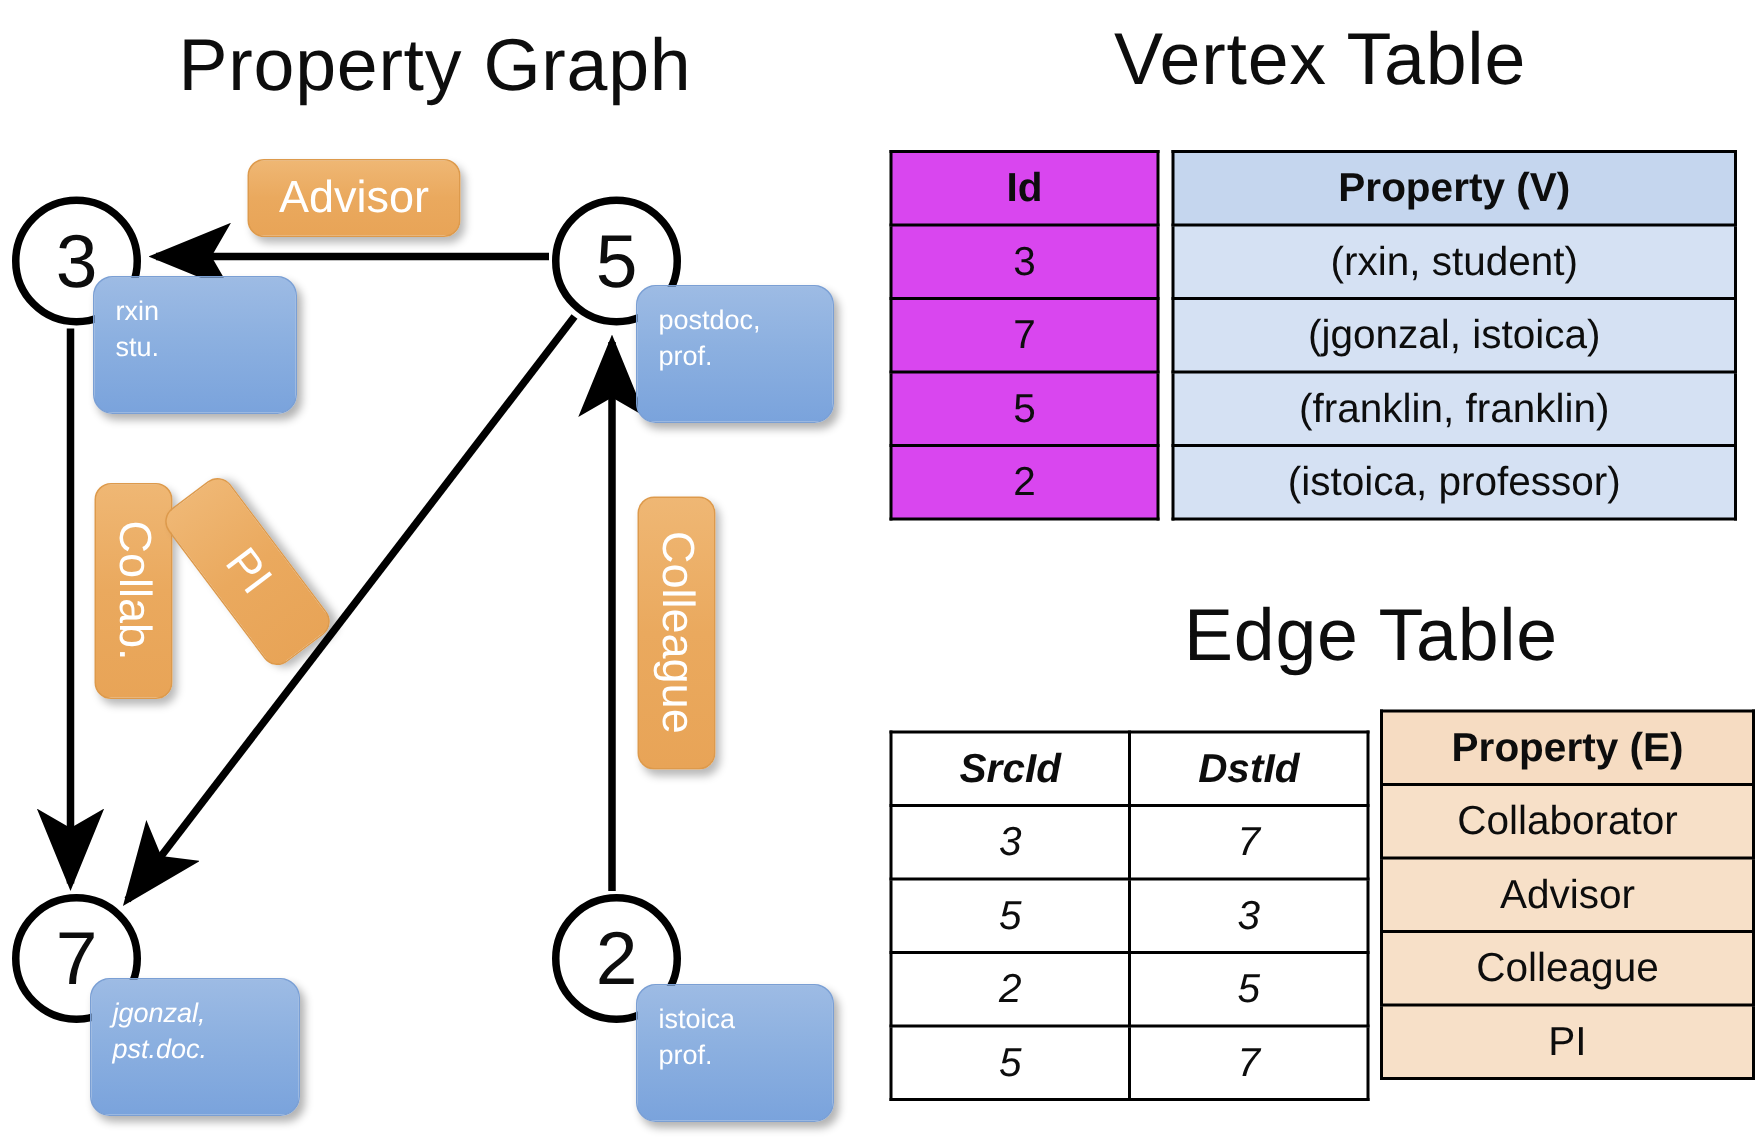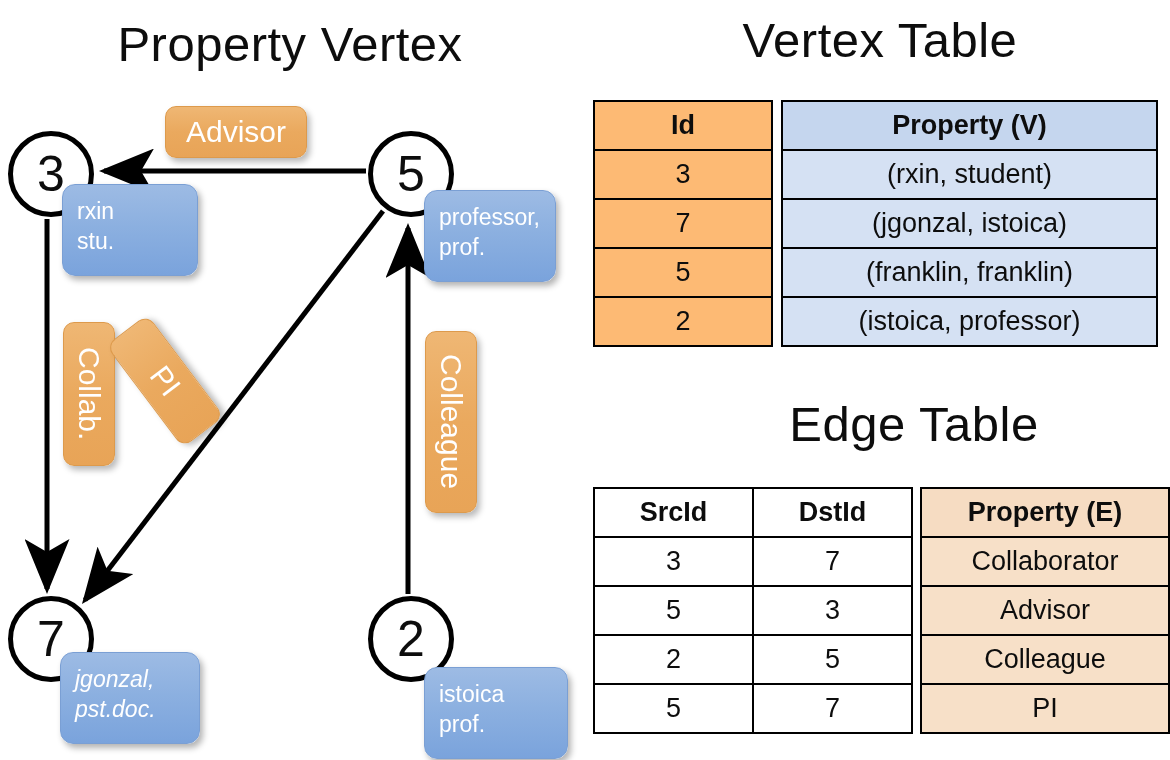--- a/index.html
+++ b/index.html
@@ -71,29 +71,29 @@
   .prop-box {
     position: absolute;
     box-sizing: border-box;
     border-radius: 13px;
     background: linear-gradient(180deg, #9dbbe4 0%, #8cb0e0 45%, #7aa3dc 100%);
     border: 1px solid #7a9fd4;
     box-shadow: 3px 4px 6px rgba(0,0,0,0.30);
     color: #ffffff;
     font-family: "Liberation Sans", sans-serif;
     font-weight: 300;
-    font-size: 23px;
+    font-size: 18px;
     line-height: 1.32;
     padding: 11px 0 0 14px;
     z-index: 5;
   }
   #prop-box-3 { left: 62px;  top: 184px; width: 136px; height: 92px; }
   #prop-box-5 { left: 424px; top: 190px; width: 132px; height: 92px; }
   #prop-box-7 { left: 60px;  top: 652px; width: 140px; height: 92px; font-style: italic; }
-  #prop-box-2 { left: 424px; top: 656px; width: 144px; height: 92px; margin-top: 11px; }
+  #prop-box-2 { left: 424px; top: 656px; width: 132px; height: 92px; }
 
   
   .edge-label {
     position: absolute;
     box-sizing: border-box;
     border-radius: 11px;
     background: linear-gradient(180deg, #efb774 0%, #eaa95e 50%, #e8a457 100%);
     border: 1px solid #dd9a4c;
     box-shadow: 3px 4px 6px rgba(0,0,0,0.28);
     color: #ffffff;
@@ -149,37 +149,37 @@
     font-weight: 300;
   }
   .data-table th {
     font-weight: bold;
     font-size: 27px;
   }
 
   
   #vertex-id-table   { left: 593px; top: 100px; width: 180px; }
   #vertex-prop-table { left: 781px; top: 100px; width: 377px; padding-left: 32px; }
-  #vertex-id-table td, #vertex-id-table th { height: 47px; background: #fdba74; }
+  #vertex-id-table td, #vertex-id-table th { height: 47px; background: #d946ef; }
   #vertex-prop-table th { height: 47px; }
   #vertex-prop-table td { height: 47px; margin-top: 12px; }
   .vtx-head { background: #c5d6ee; }
   .vtx-cell { background: #d5e1f3; }
 
   
   #edge-srcdst-table { left: 593px; top: 487px; width: 320px; }
-  #edge-prop-table   { left: 920px; top: 487px; width: 250px; }
-  #edge-srcdst-table td, #edge-srcdst-table th { height: 47px; background: #ffffff; width: 50%; }
+  #edge-prop-table   { left: 920px; top: 473px; width: 250px; }
+  #edge-srcdst-table td, #edge-srcdst-table th { height: 47px; background: #ffffff; width: 50%; font-style: italic; }
   #edge-prop-table th { height: 47px; background: #f6dcc2; }
   #edge-prop-table td { height: 47px; background: #f7e0c8; margin-top: 32px; }
 </style>
 </head>
 <body>
 
-<div class="section-title" id="title-property-graph">Property Vertex</div>
+<div class="section-title" id="title-property-graph">Property Graph</div>
 
 <div class="section-title" id="title-vertex-table">Vertex Table</div>
 
 <div class="section-title" id="title-edge-table">Edge Table</div>
 
 <div id="graph-canvas">
 
   <svg id="graph-edges" viewBox="0 0 585 760">
     <defs>
       <marker id="arrowhead" markerWidth="11" markerHeight="9" refX="10" refY="4.5" orient="auto" markerUnits="strokeWidth">
@@ -208,21 +208,21 @@
   <div class="vertex-node" id="vertex-node-2">
     <span>2</span>
   </div>
 
   <div class="prop-box" id="prop-box-3">
     <div>rxin</div>
     <div>stu.</div>
   </div>
 
   <div class="prop-box" id="prop-box-5">
-    <div>professor,</div>
+    <div>postdoc,</div>
     <div>prof.</div>
   </div>
 
   <div class="prop-box" id="prop-box-7">
     <div>jgonzal,</div>
     <div>pst.doc.</div>
   </div>
 
   <div class="prop-box" id="prop-box-2">
     <div>istoica</div>

